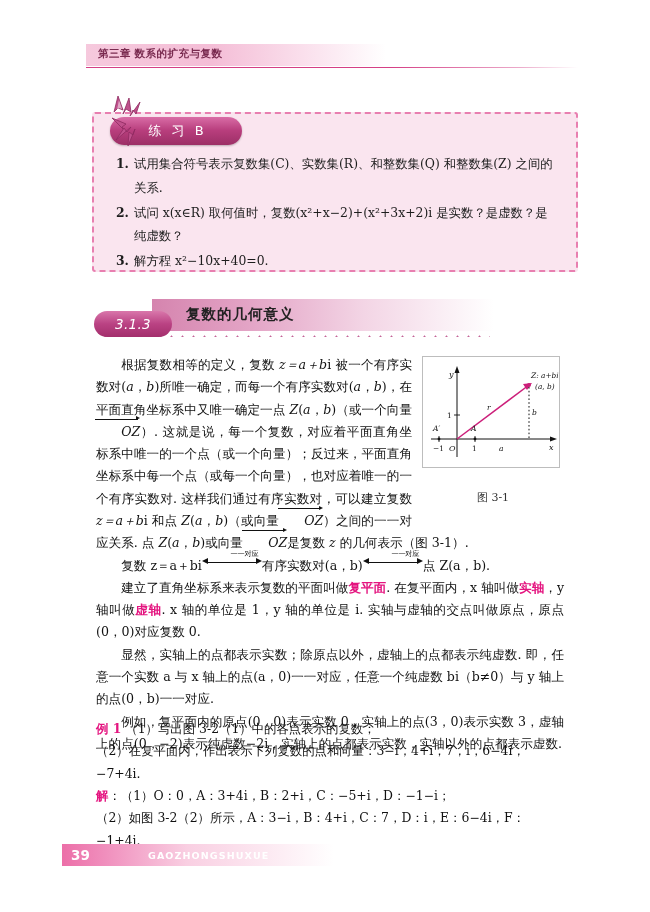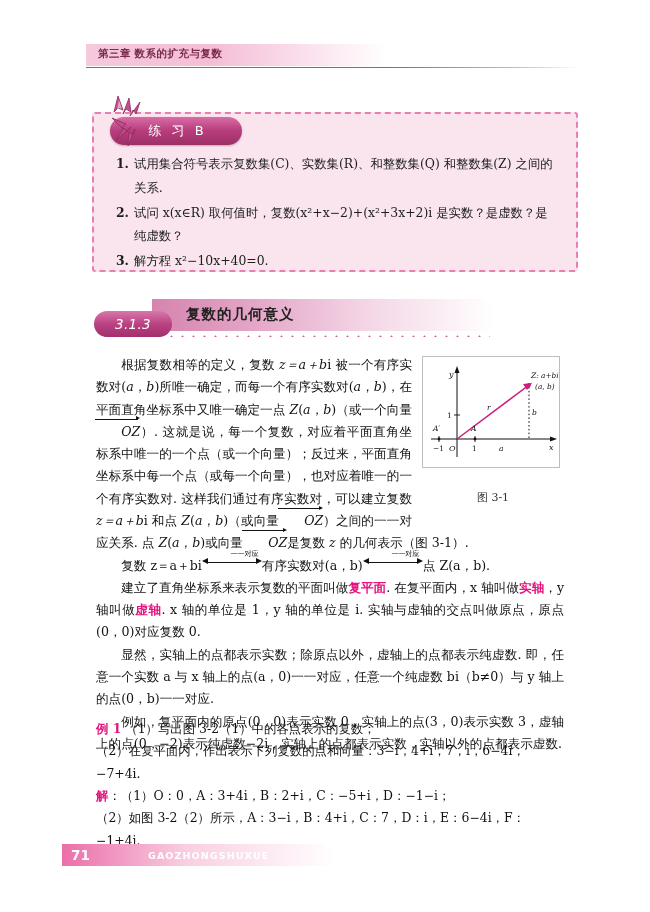--- a/index.html
+++ b/index.html
@@ -309,15 +309,15 @@
   </div>
   <div>（2）在复平面内，作出表示下列复数的点和向量：3−i，4+i，7，i，6−4i，−7+4i.</div>
   <div>
     <span class="ex-lab">解</span><span>：（1）O：0，A：3+4i，B：2+i，C：−5+i，D：−1−i；</span>
   </div>
   <div>（2）如图 3-2（2）所示，A：3−i，B：4+i，C：7，D：i，E：6−4i，F：−1+4i.</div>
 </div>
 
 <div class="footer">
   <div class="footer-band"></div>
-  <div class="footer-num">71</div>
+  <div class="footer-num">39</div>
   <div class="footer-word">GAOZHONGSHUXUE</div>
 </div>
 
 </body></html>

